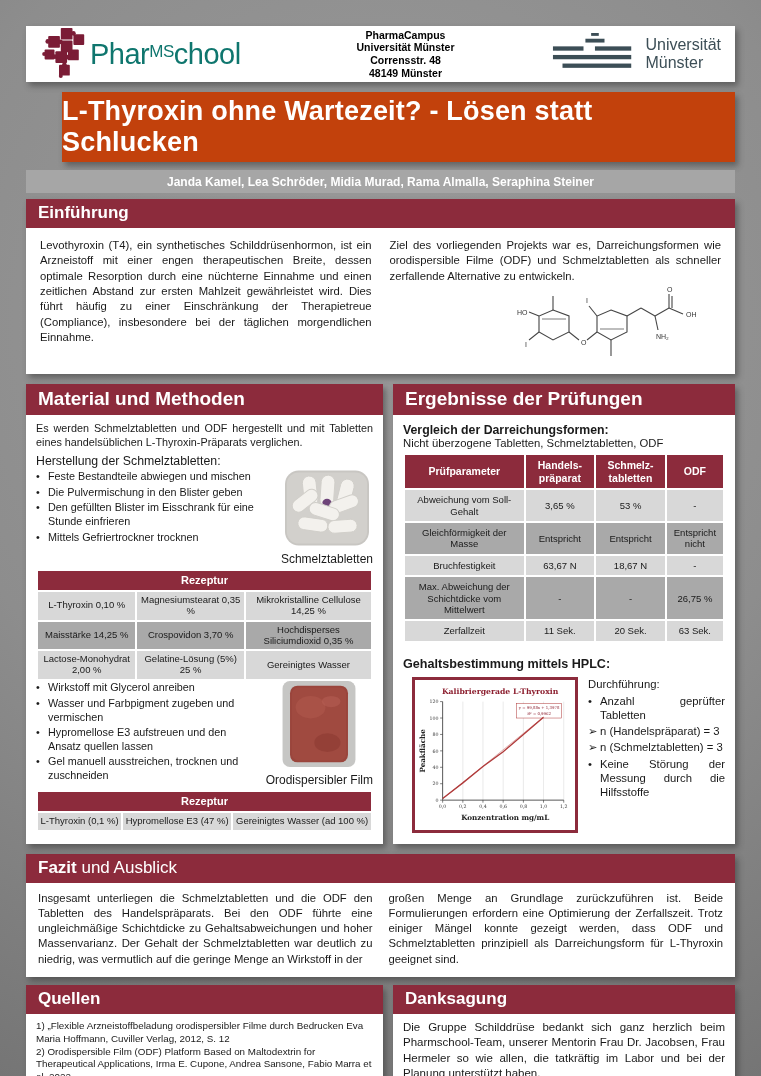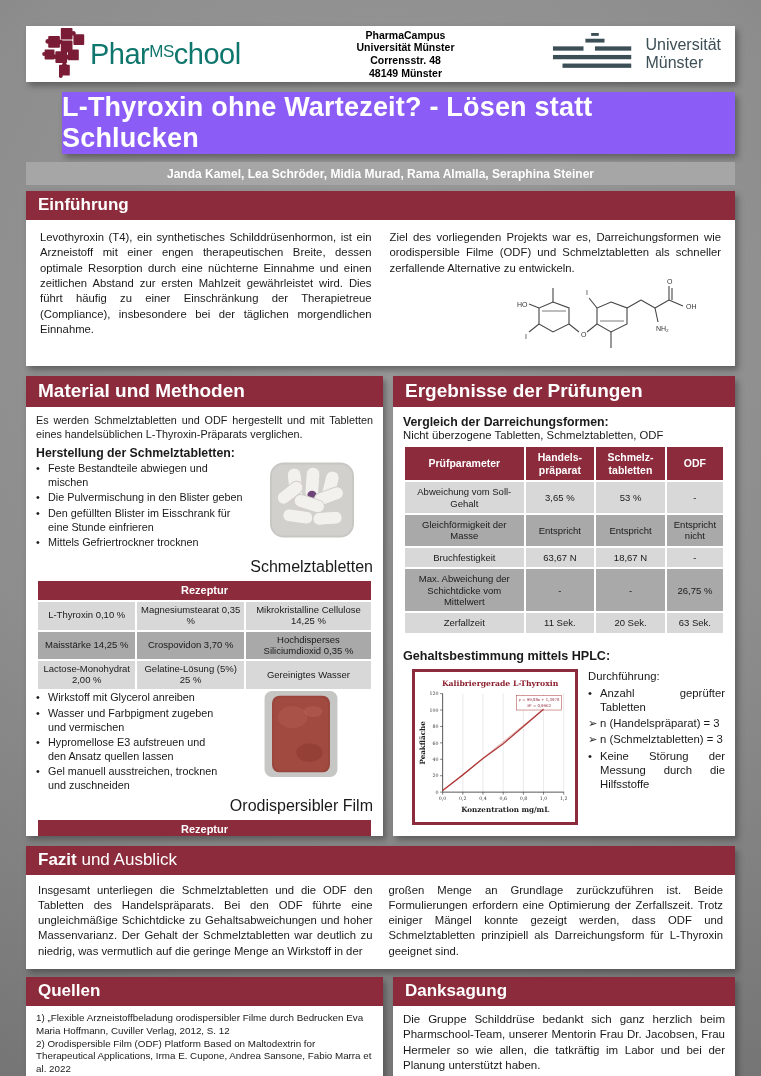--- a/index.html
+++ b/index.html
@@ -15,21 +15,21 @@
   
   .header-band { background:#ffffff; height:56px; display:flex; align-items:center; padding:0 14px; }
   .logo-wrap { display:flex; align-items:center; width:265px; }
   .wordmark { font-size:29px; color:#0f766e; letter-spacing:-0.5px; margin-left:-6px; white-space:nowrap; }
   .wordmark sup { font-size:17px; vertical-align:7px; }
   .addr { flex:1; text-align:center; font-size:10.5px; font-weight:bold; line-height:1.2; color:#000; }
   .unilogo { display:flex; align-items:center; gap:8px; width:215px; justify-content:flex-end; }
   .unilogo-text { color:#3C4E56; font-size:16px; font-weight:500; line-height:1.12; }
 
   
-  .title-band { margin-top:10px; background:#8b5cf6; height:62px; display:flex; align-items:center; justify-content:center;margin-left:36px; }
+  .title-band { margin-top:10px; background:#c2410c; height:70px; display:flex; align-items:center; justify-content:center;margin-left:36px; }
   .title-band h1 { color:#fff; font-size:27px; font-weight:bold; letter-spacing:0.2px; }
   .authors-bar { margin-top:8px; background:#a6a6a6; height:23px; display:flex; align-items:center; justify-content:center; }
   .authors-bar span { color:#fff; font-size:12px; font-weight:bold; }
 
   
   .panel { background:#fff; }
   .sec-h { background:#8C2B3C; color:#fff; font-weight:bold; font-size:17px; padding:4px 12px 5px; }
   .sec-h .light { font-weight:normal; }
 
   
@@ -38,28 +38,28 @@
   .intro-col { flex:1; font-size:11.3px; line-height:1.36; text-align:justify; }
   .intro-col-right { display:flex; flex-direction:column; }
   .molecule { align-self:flex-end; margin:2px 8px 0 0; }
 
   
   .main-row { margin-top:10px; display:flex; gap:10px; height:460px; }
   .col-left { width:357px; overflow:hidden; }
   .col-right { width:342px; overflow:hidden; }
   .panel-body { padding:6px 10px; }
   .jtext { font-size:10.8px; line-height:1.3; text-align:justify; }
-  .subhead { font-size:12.3px; font-weight:bold; margin-top:5px; margin-bottom:2px; }
+  .subhead { font-size:12.3px; font-weight:normal; margin-top:5px; margin-bottom:2px; }
   .steps-row { display:flex; gap:6px; }
   .steps { flex:1; }
   .bl { display:flex; font-size:10.8px; line-height:1.26; margin-bottom:2px; }
   .bl .m { width:12px; flex:none; }
   .bl .t { flex:1; }
   .fig { flex:none; text-align:center; }
-  .fig .cap { font-size:16px; margin-top:16px; }
+  .fig .cap { font-size:12px; margin-top:2px; }
 
   table.rez { width:100%; border-collapse:separate; border-spacing:2px; font-size:9.5px; line-height:1.15; text-align:center; margin-top:3px; }
   table.rez td { padding:3px 2px; vertical-align:middle; }
   td.th { background:#8C2B3C; color:#fff; font-weight:bold; font-size:11px; padding:2px; }
   .rl { background:#D8D8D8; }
   .rd { background:#A9A9A9; }
 
   
   .compare-title { font-size:12.3px; font-weight:bold; margin-top:2px; }
   .compare-sub { font-size:11.3px; margin-bottom:2px; }

